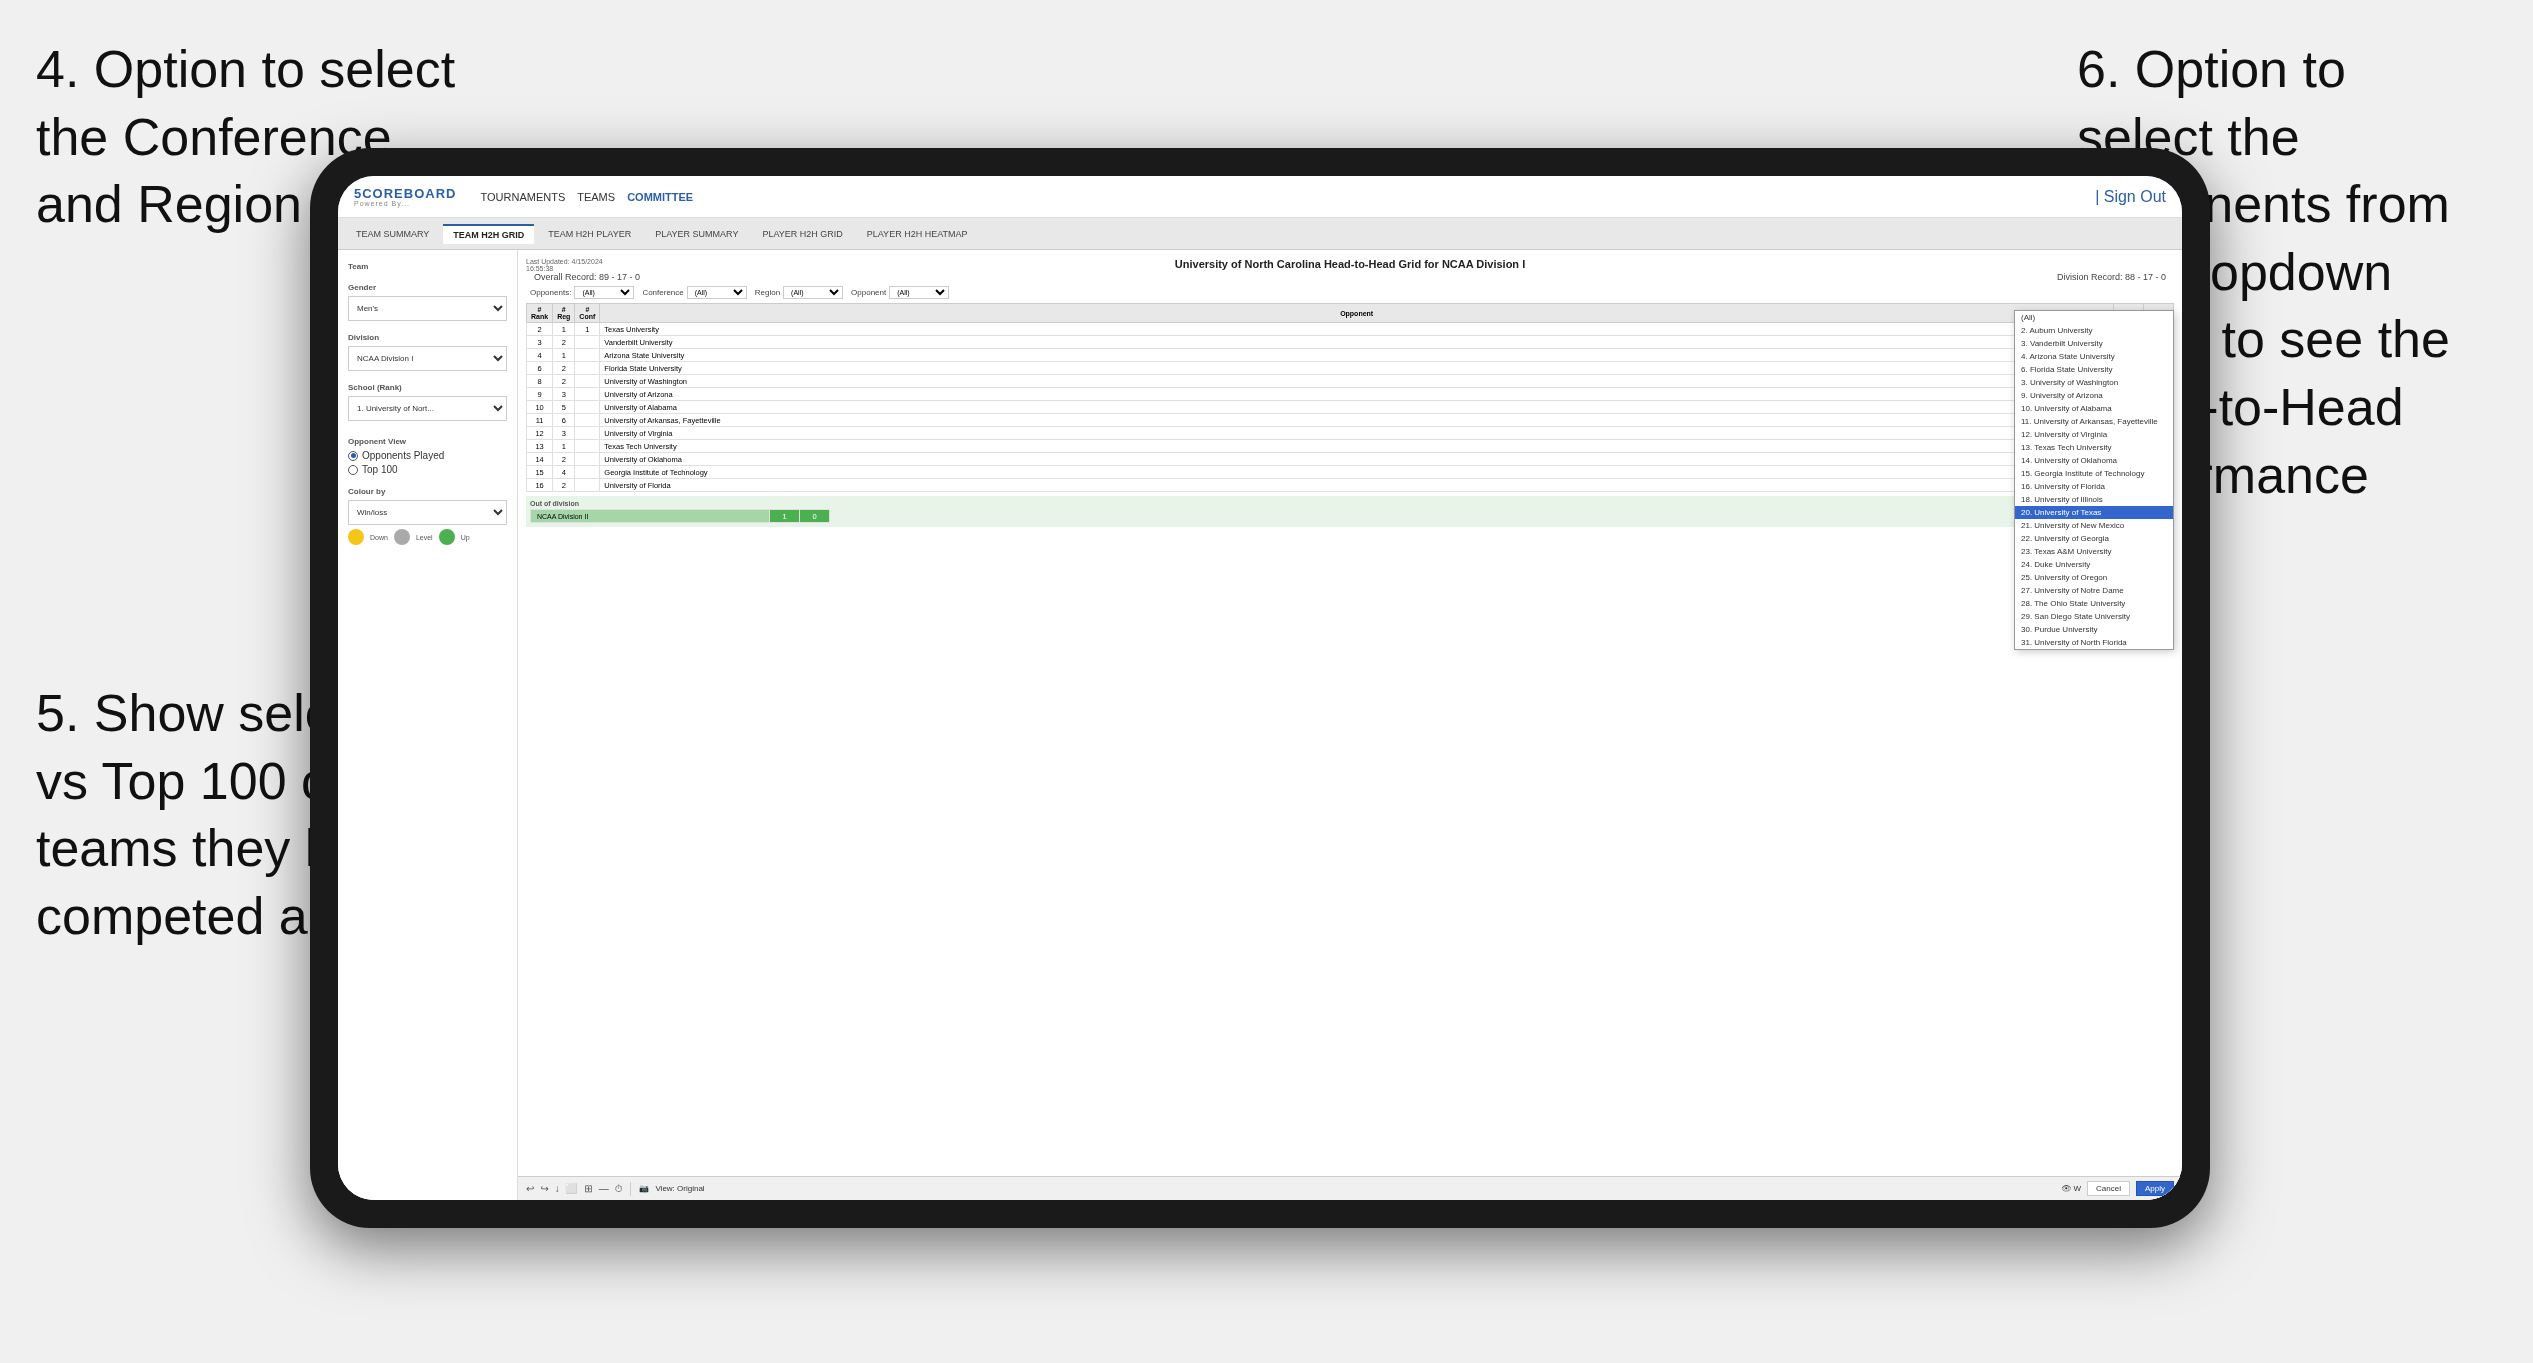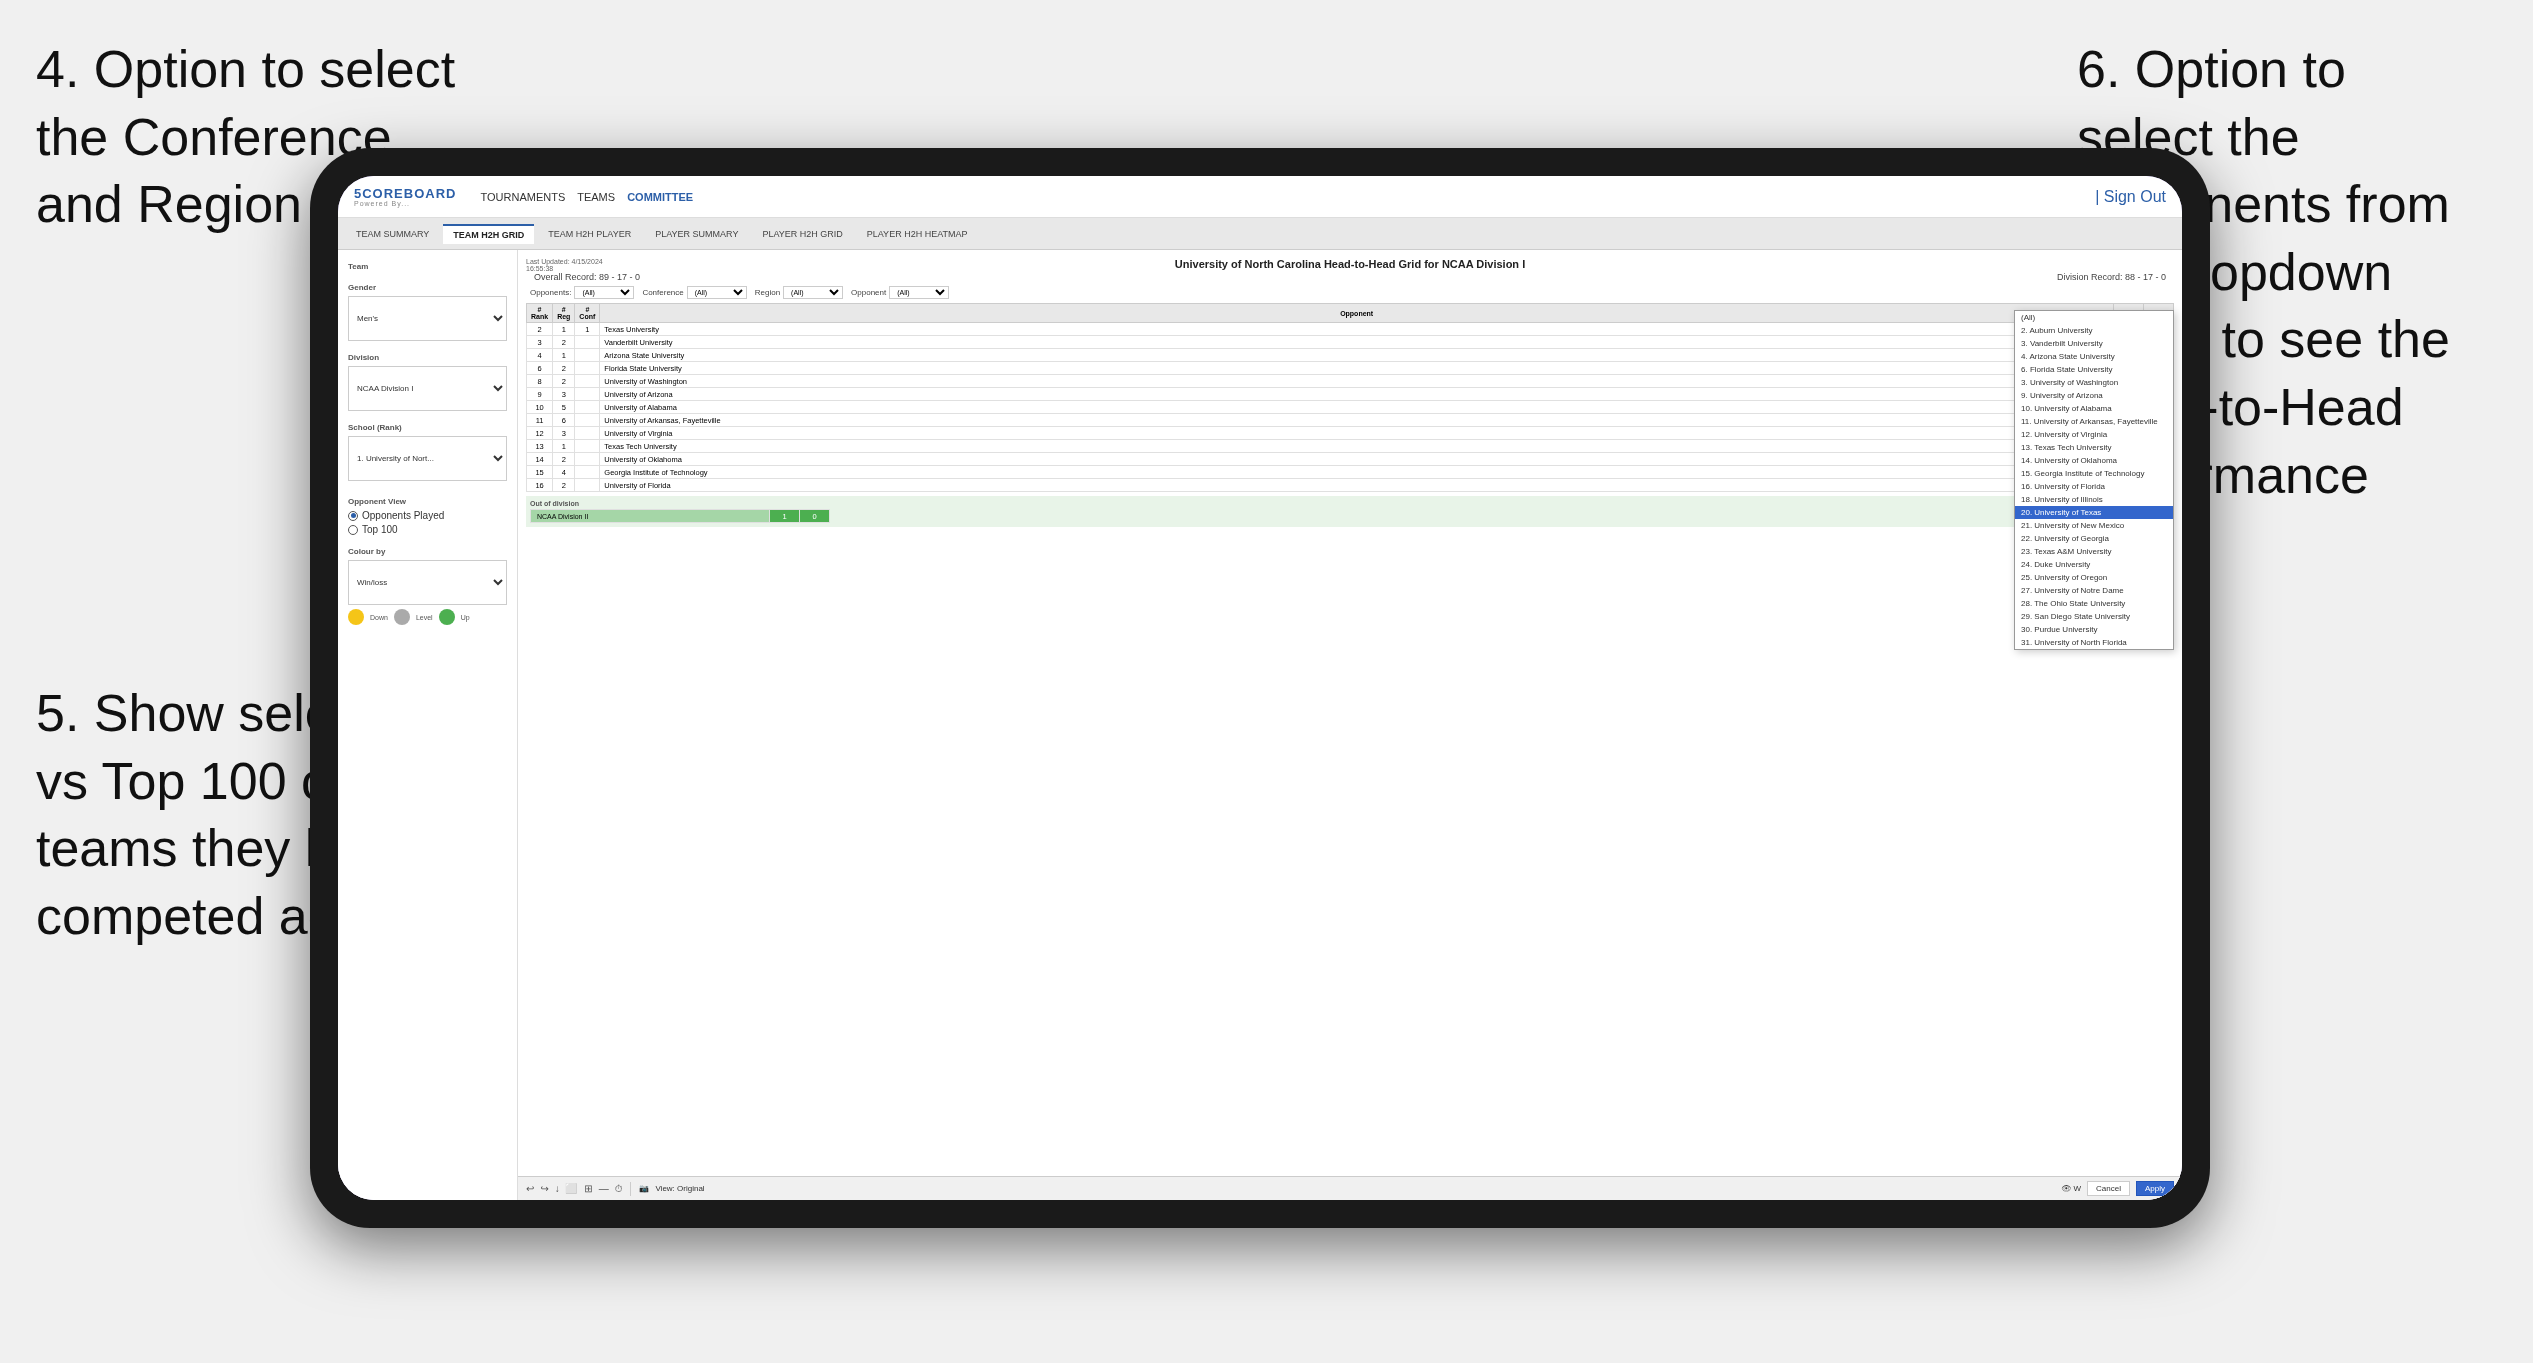--- a/index.html
+++ b/index.html
@@ -154,21 +154,21 @@
     .sidebar-label {
       font-size: 8px;
       font-weight: bold;
       color: #555;
       margin-bottom: 4px;
     }
 
     .sidebar-select {
       width: 100%;
       font-size: 8px;
-      padding: 16px 4px;
+      padding: 6px 4px;
       border: 1px solid #ccc;
       background: #fff;
       color: #333;
     }
 
     .opponent-view-label {
       font-size: 8px;
       font-weight: bold;
       color: #555;
       margin-bottom: 4px;

